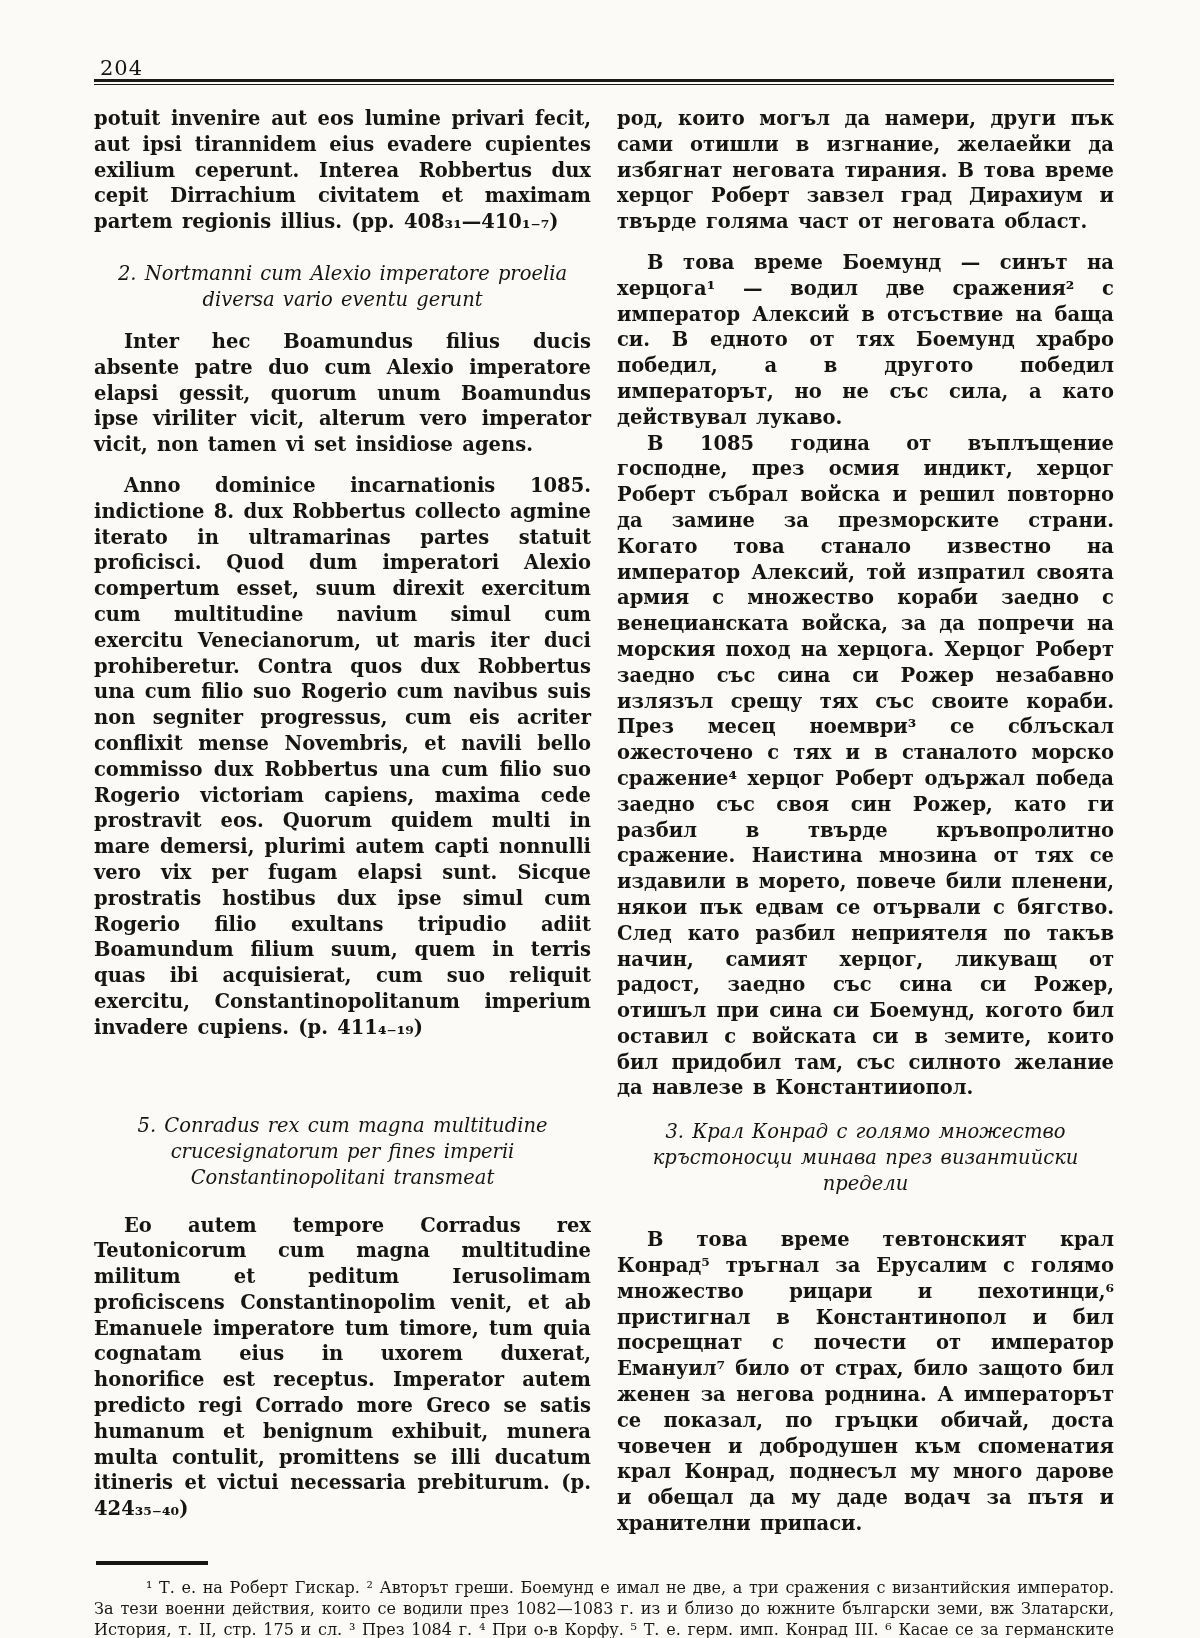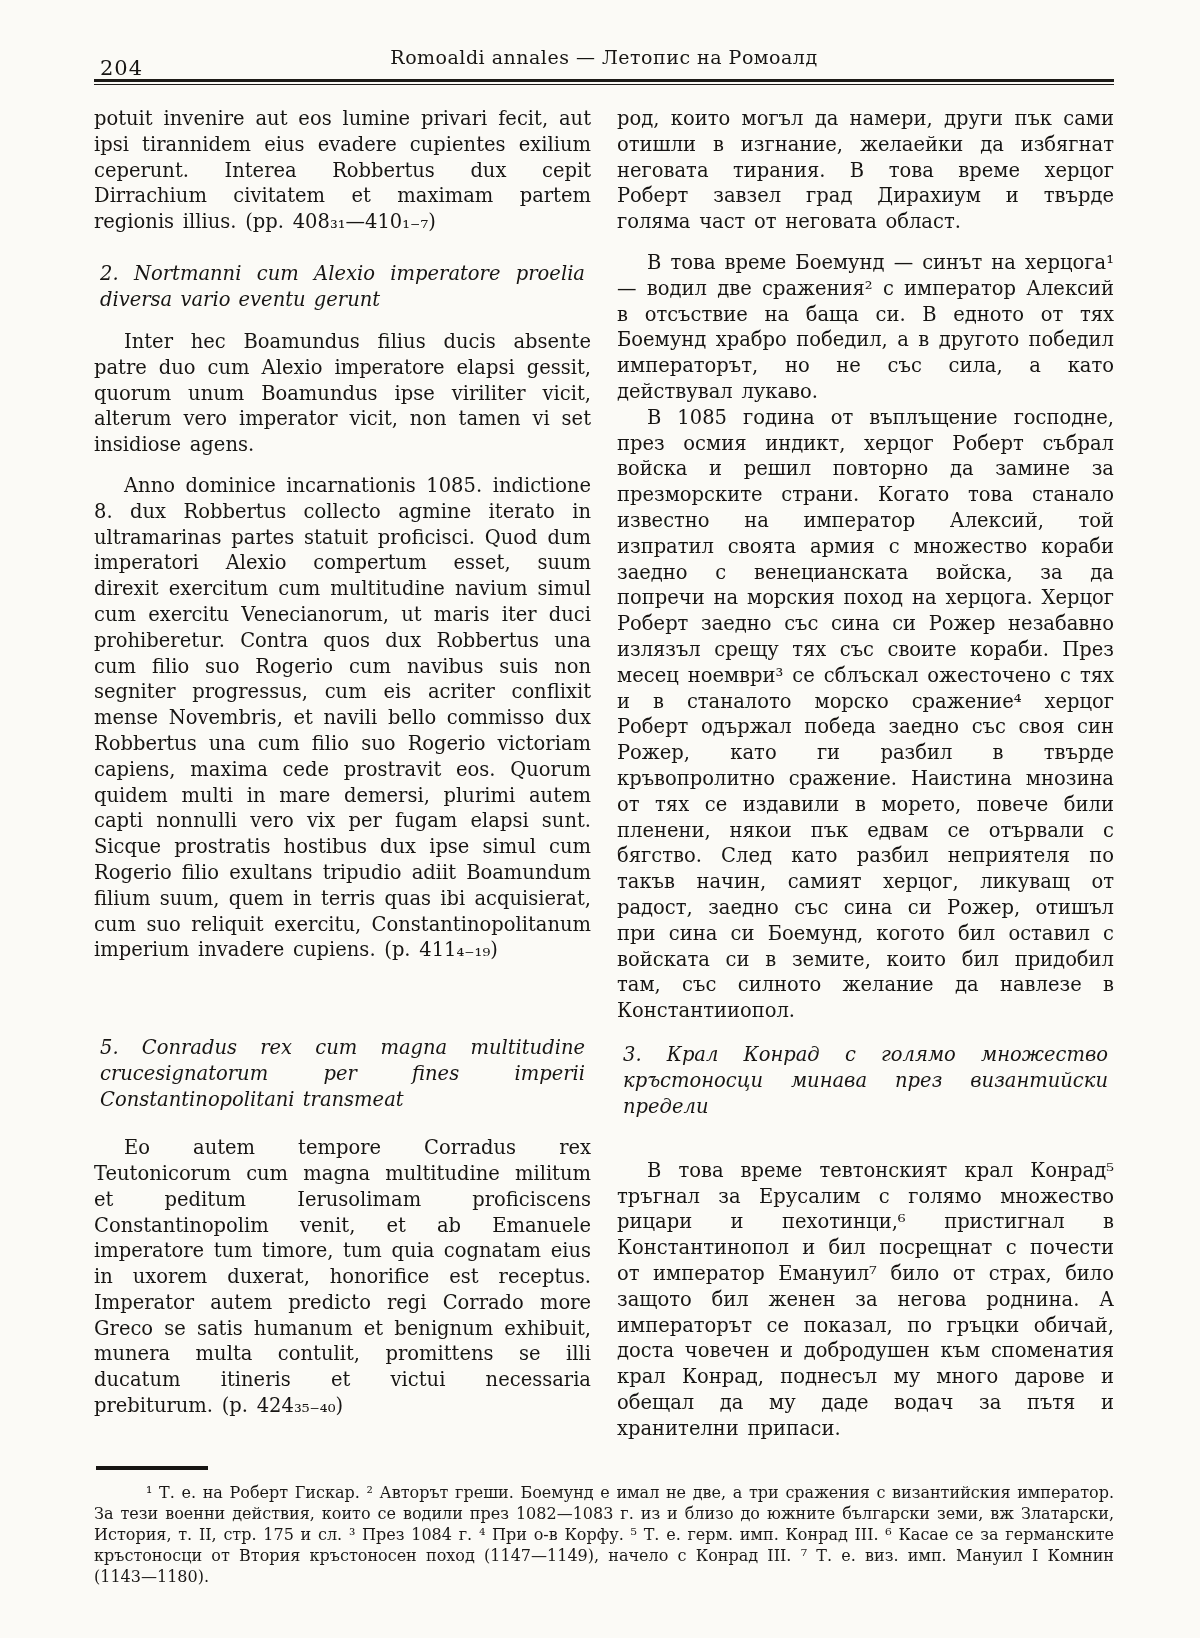--- a/index.html
+++ b/index.html
@@ -45,33 +45,34 @@
     margin-top:21px;
   }
   .col{
     flex:1 1 0;
     min-width:0;
     text-align:justify;
     font-size:19.5px;
     line-height:25.8px;
     word-spacing:2.5px;
   }
-  .col p{margin:0;text-indent:30px;}
+  .col p{margin:0;text-indent:30px;font-weight:bold;}
   .col p.cont{text-indent:0;}
   .gap-lg{margin-bottom:26px !important;}
   .gap-md{margin-bottom:15px !important;}
   .sec-heading{
     font-style:italic;
+    text-align:center;
     font-size:19.5px;
     line-height:26px;
     margin:25px 6px 16px;
     word-spacing:2px;
   }
   .sec-heading.latin-3{margin-top:72px;margin-bottom:22px;}
-  .sec-heading.bg-3{margin-top:18px;margin-bottom:38px;}
+  .sec-heading.bg-3{margin-top:18px;margin-bottom:30px;}
   
   .fn-rule{
     width:112px;height:4px;
     background:#171513;
     margin:24px 0 12px 2px;
   }
   .footnotes{
     margin:0;
     font-size:16px;
     line-height:21px;
@@ -82,21 +83,20 @@
   }
   .footnotes .it{}
 </style>
 </head>
 <body>
 
 <div class="page">
 
   <div class="runhead">
     <span class="pagenum">204</span>
-    <span class="runtitle">Romoaldi annales — Летопис на Ромоалд</span>
   </div>
   <div class="head-rule"></div>
 
   <div class="columns">
 
     <div class="col">
       <p class="cont gap-lg">potuit invenire aut eos lumine privari fecit, aut ipsi tirannidem eius evadere cupientes exilium ceperunt. Interea Robbertus dux cepit Dirrachium civitatem et maximam partem regionis illius. (pp. 408₃₁—410₁₋₇)</p>
       <div class="sec-heading">2. Nortmanni cum Alexio imperatore proelia diversa vario eventu gerunt</div>
       <p class="gap-md">Inter hec Boamundus filius ducis absente patre duo cum Alexio imperatore elapsi gessit, quorum unum Boamundus ipse viriliter vicit, alterum vero imperator vicit, non tamen vi set insidiose agens.</p>
       <p>Anno dominice incarnationis 1085. indictione 8. dux Robbertus collecto agmine iterato in ultramarinas partes statuit proficisci. Quod dum imperatori Alexio compertum esset, suum direxit exercitum cum multitudine navium simul cum exercitu Venecianorum, ut maris iter duci prohiberetur. Contra quos dux Robbertus una cum filio suo Rogerio cum navibus suis non segniter progressus, cum eis acriter conflixit mense Novembris, et navili bello commisso dux Robbertus una cum filio suo Rogerio victoriam capiens, maxima cede prostravit eos. Quorum quidem multi in mare demersi, plurimi autem capti nonnulli vero vix per fugam elapsi sunt. Sicque prostratis hostibus dux ipse simul cum Rogerio filio exultans tripudio adiit Boamundum filium suum, quem in terris quas ibi acquisierat, cum suo reliquit exercitu, Constantinopolitanum imperium invadere cupiens. (p. 411₄₋₁₉)</p>

